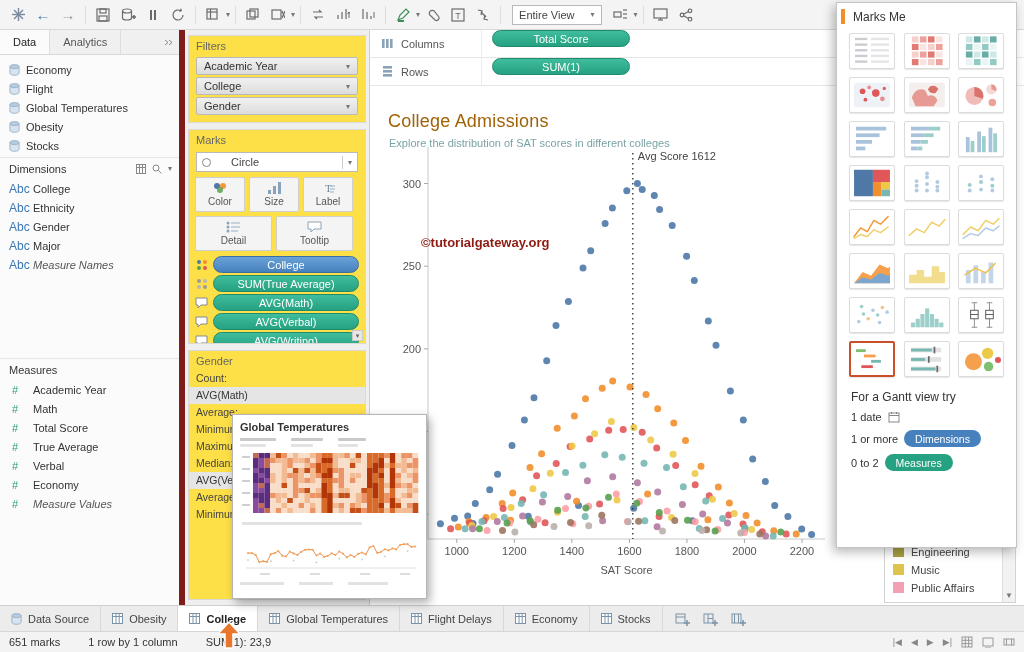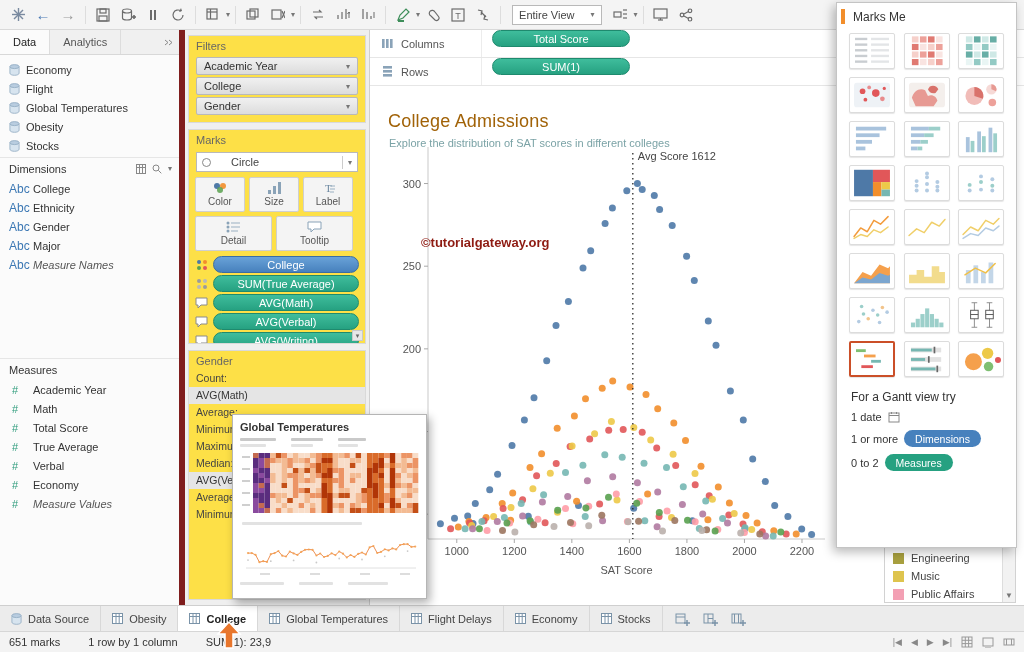--- a/index.html
+++ b/index.html
@@ -74,21 +74,21 @@
   .thumb.hl{border:2px solid #cb4f28}
   .thumb svg{display:block;width:100%;height:100%}
   .sm-foot{padding:7px 14px;color:#333;font-size:11px}
   .sm-try{margin-bottom:7px;font-size:12px}
   .sm-req{display:flex;align-items:center;gap:6px;margin-bottom:7px}
   .pill-s{display:inline-flex;height:17px;padding:0 11px;border-radius:9px;color:#fff;align-items:center;font-size:10.5px}
   .pill-s.blue{background:#4781bd}.pill-s.green{background:#26a181}
   
   .legend{position:absolute;left:884px;top:540px;width:132px;height:63px;background:#fff;border:1px solid #d2d2d2;z-index:5;display:flex}
   .legend-items{flex:1;padding-top:5px;overflow:hidden}
-  .leg-row{display:flex;align-items:flex-end;gap:7px;height:18px;padding-left:8px;color:#444;white-space:nowrap}
+  .leg-row{display:flex;align-items:flex-start;gap:7px;height:18px;padding-left:8px;color:#444;white-space:nowrap}
   .leg-swatch{width:11px;height:11px;flex:none}
   .leg-scroll{width:13px;background:#f2f2f2;border-left:1px solid #ddd;display:flex;align-items:flex-end;justify-content:center;color:#777;font-size:8px;padding-bottom:2px}
   
   .ttip{position:absolute;left:232px;top:414px;width:195px;height:185px;background:#fff;border:1px solid #b5b5b5;box-shadow:3px 4px 9px rgba(0,0,0,.32);z-index:25;padding:6px 7px}
   .ttip-title{font-weight:bold;font-size:11px;color:#333}
   .meta-bars{display:flex;gap:15px;margin:5px 0 4px}
   .mb-group{display:flex;flex-direction:column;gap:3px}
   .mbar{height:3px;background:#c9c9c9;border-radius:1px}
   .mbar.lite{background:#e2e2e2}
   

